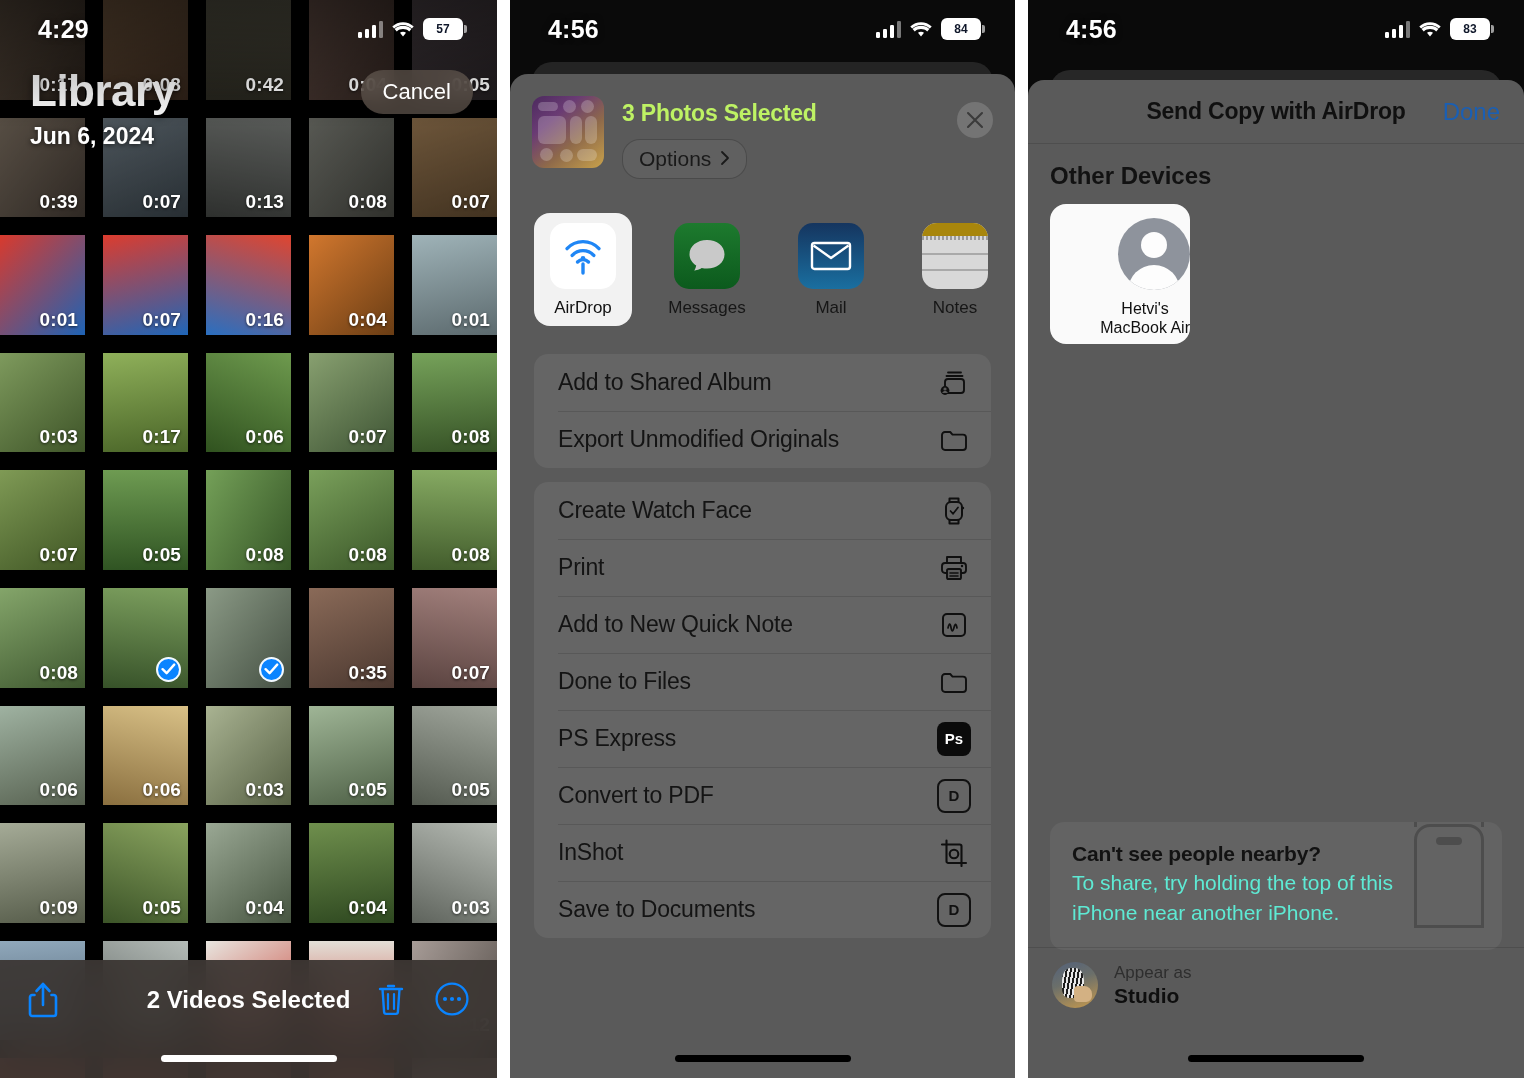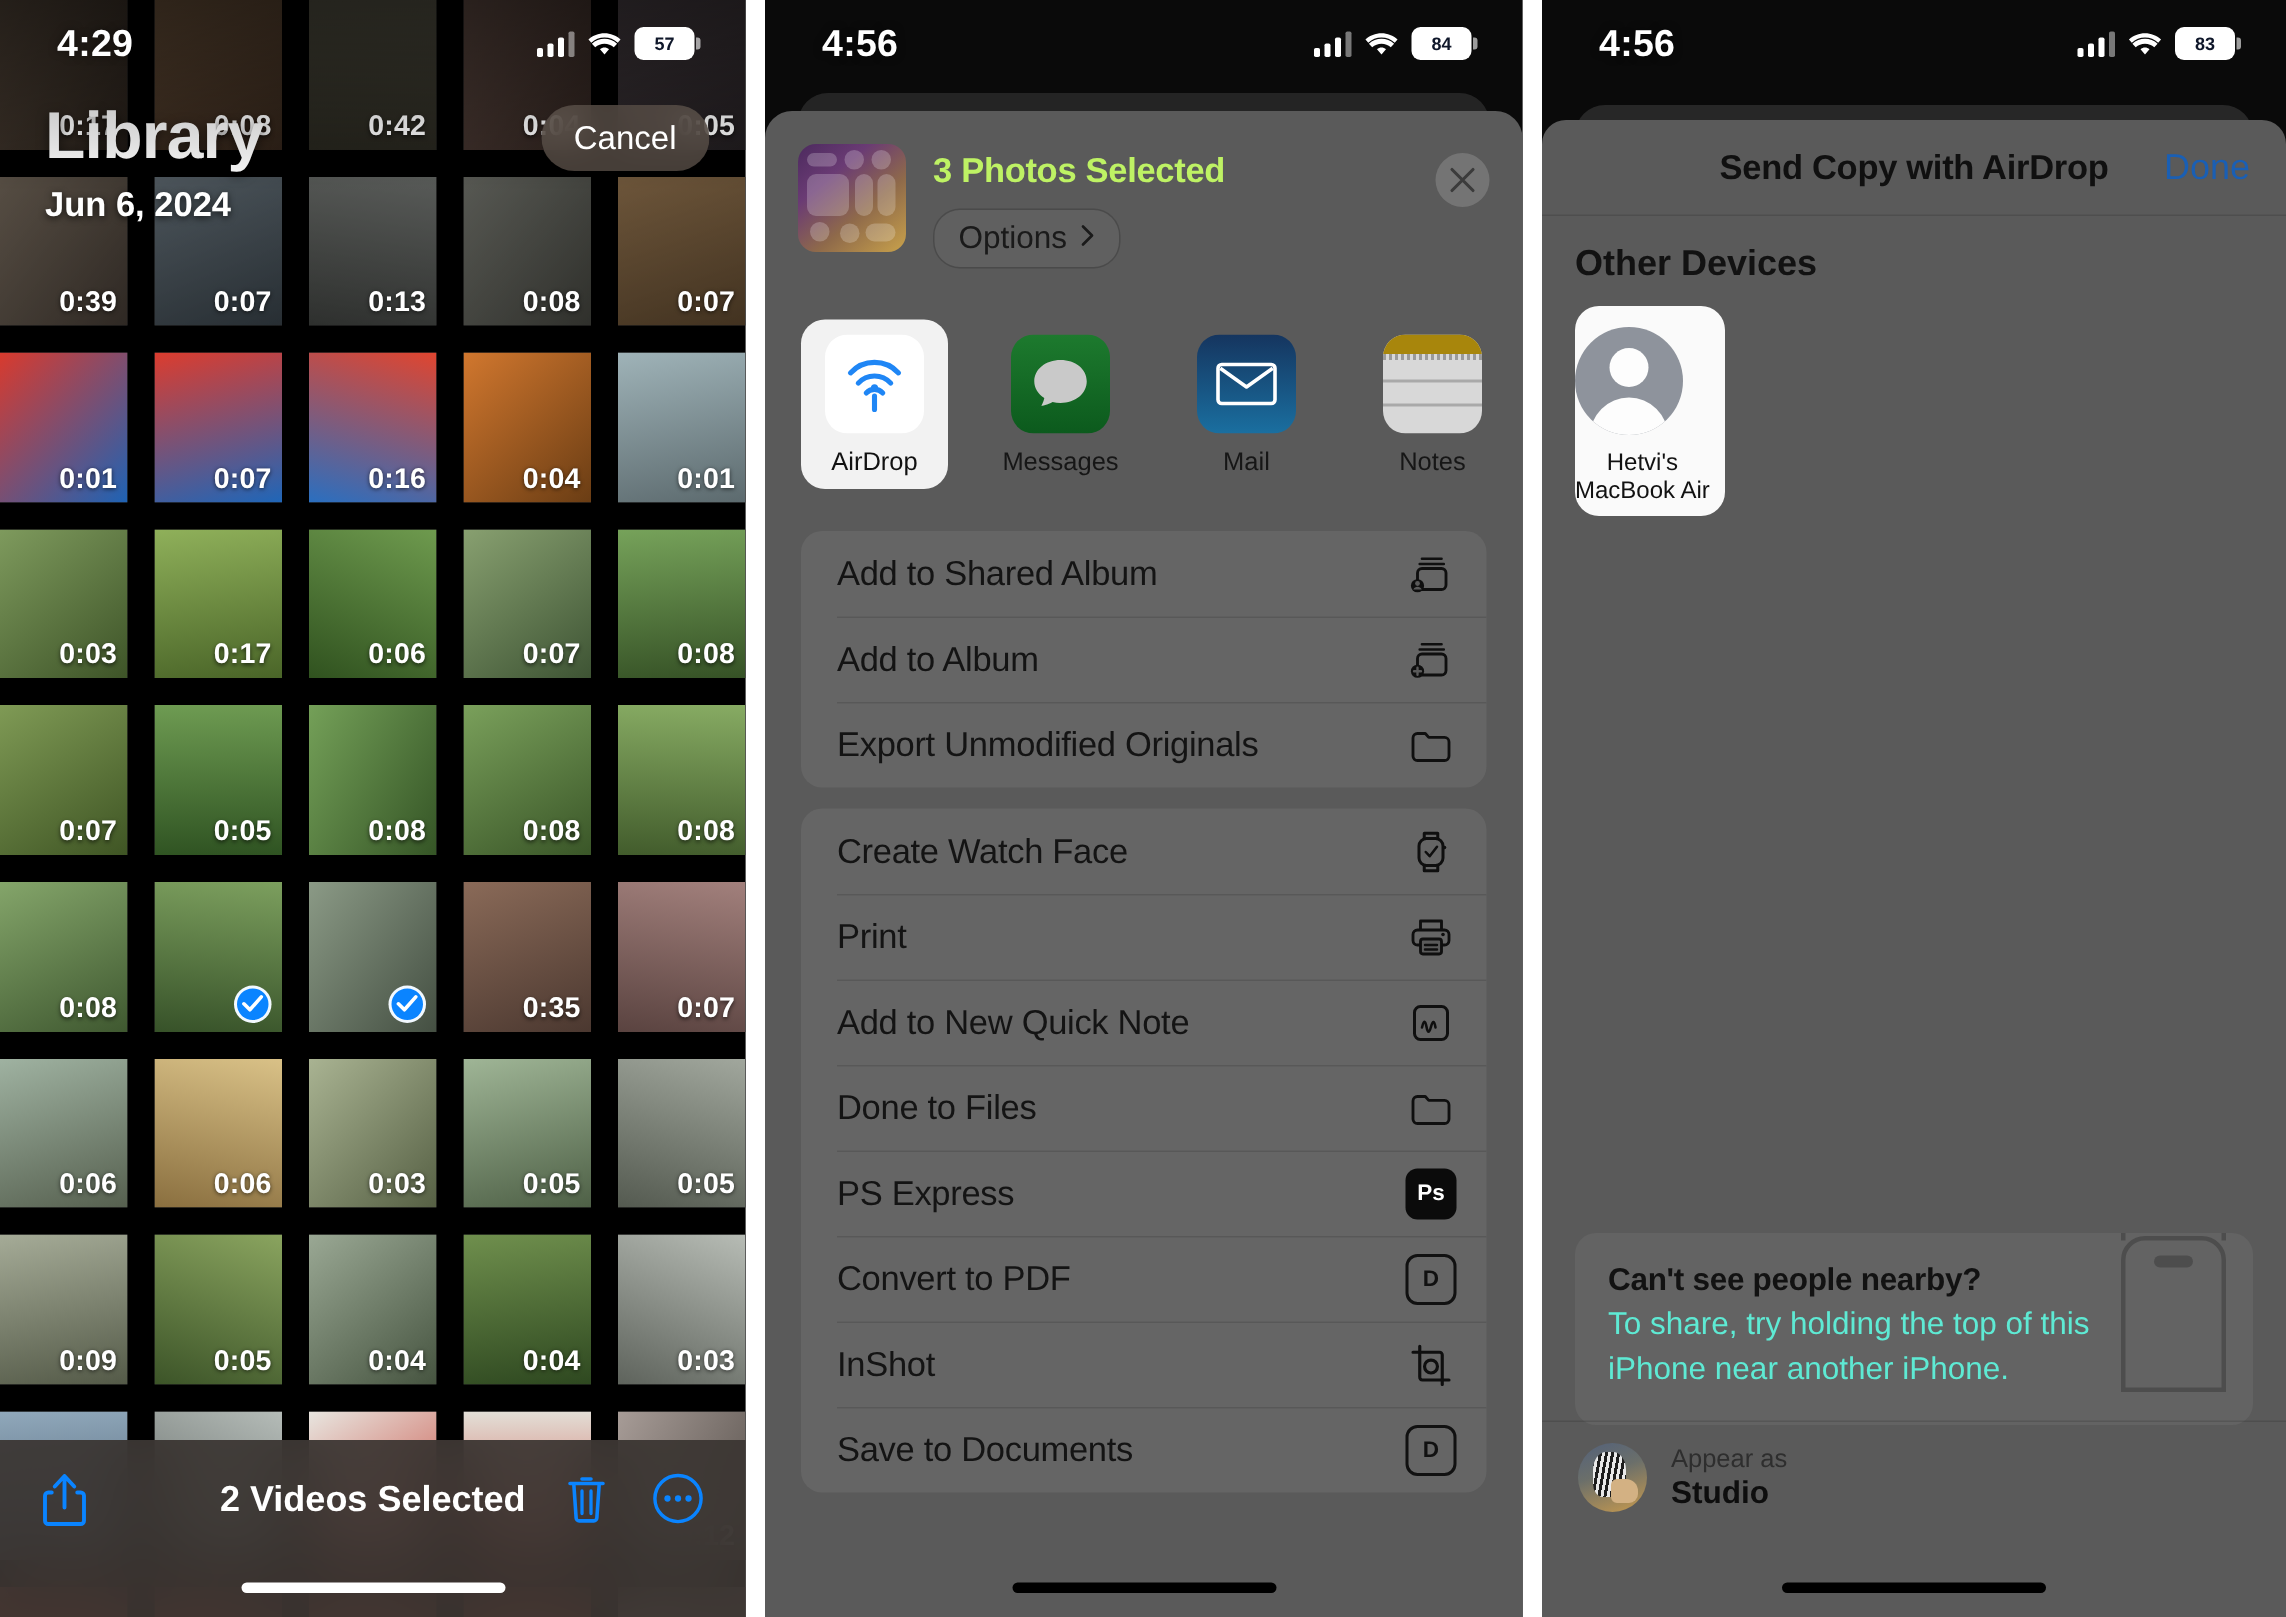--- a/index.html
+++ b/index.html
@@ -231,23 +231,23 @@
     height: 64px; display:flex; align-items:center; justify-content:center;
     position: relative;
     border-bottom: 1px solid rgba(0,0,0,.13);
   }
   .ad-title { font-size: 23px; font-weight: bold; color:#101010; letter-spacing:-.2px; }
   .ad-done { position:absolute; right: 24px; top: 50%; transform:translateY(-50%); color:#1a5fb4; font-size: 24px; }
   .ad-section { padding: 18px 22px 0 22px; }
   .ad-section-title { font-size: 24px; font-weight: bold; color:#121212; }
   .dev-card {
     margin-top: 14px;
-    width: 100px; height: 140px;
+    width: 140px; height: 140px;
     background: #fafafa; border-radius: 16px;
-    display:flex; flex-direction:column; align-items:flex-start;
+    display:flex; flex-direction:column; align-items:flex-end;
     padding-top: 14px;
   }
   .dev-avatar {
     width: 72px; height: 72px; border-radius: 50%;
     background: #8e939c; position:relative; overflow:hidden;
   }
   .dev-avatar .head { position:absolute; left:50%; top:14px; transform:translateX(-50%); width:26px; height:26px; border-radius:50%; background:#fdfdfd; }
   .dev-avatar .body { position:absolute; left:50%; bottom:-9px; transform:translateX(-50%); width:52px; height:34px; border-radius:26px 26px 0 0; background:#fdfdfd; }
   .dev-name { margin-top: 9px; font-size: 16px; line-height:19px; color:#111; text-align:center; }
 
@@ -686,31 +686,20 @@
                 <svg width="30" height="28" viewBox="0 0 30 28">
                   <path d="M9 3.5h13M7.5 7h16" stroke="#0f0f0f" stroke-width="1.8" stroke-linecap="round"></path>
                   <rect x="6" y="10" width="19" height="14" rx="3" fill="none" stroke="#0f0f0f" stroke-width="1.9"></rect>
                   <circle cx="6" cy="21.5" r="4.4" fill="#0f0f0f"></circle>
                   <circle cx="6" cy="20" r="1.6" fill="#5a5a5a"></circle>
                   <path d="M3.2 24c.6-1.3 1.6-1.9 2.8-1.9s2.2.6 2.8 1.9" fill="#5a5a5a"></path>
                 </svg>
               </div>
             </div>
             <div class="menu-row">
-              <div class="menu-label">Add to Album</div>
-              <div class="menu-ico">
-                <svg width="30" height="28" viewBox="0 0 30 28">
-                  <path d="M9 3.5h13M7.5 7h16" stroke="#0f0f0f" stroke-width="1.8" stroke-linecap="round"></path>
-                  <rect x="6" y="10" width="19" height="14" rx="3" fill="none" stroke="#0f0f0f" stroke-width="1.9"></rect>
-                  <circle cx="6" cy="21.5" r="4.4" fill="#0f0f0f"></circle>
-                  <path d="M6 19.2v4.6M3.7 21.5h4.6" stroke="#5a5a5a" stroke-width="1.6" stroke-linecap="round"></path>
-                </svg>
-              </div>
-            </div>
-            <div class="menu-row">
               <div class="menu-label">Export Unmodified Originals</div>
               <div class="menu-ico">
                 <svg width="28" height="24" viewBox="0 0 28 24">
                   <path d="M2 7a3 3 0 0 1 3-3h5.2l2.3 2.6H23a3 3 0 0 1 3 3V19a3 3 0 0 1-3 3H5a3 3 0 0 1-3-3z" fill="none" stroke="#0f0f0f" stroke-width="1.9" stroke-linejoin="round"></path>
                 </svg>
               </div>
             </div>
           </div>
           <div class="menu-group">
             <div class="menu-row">

